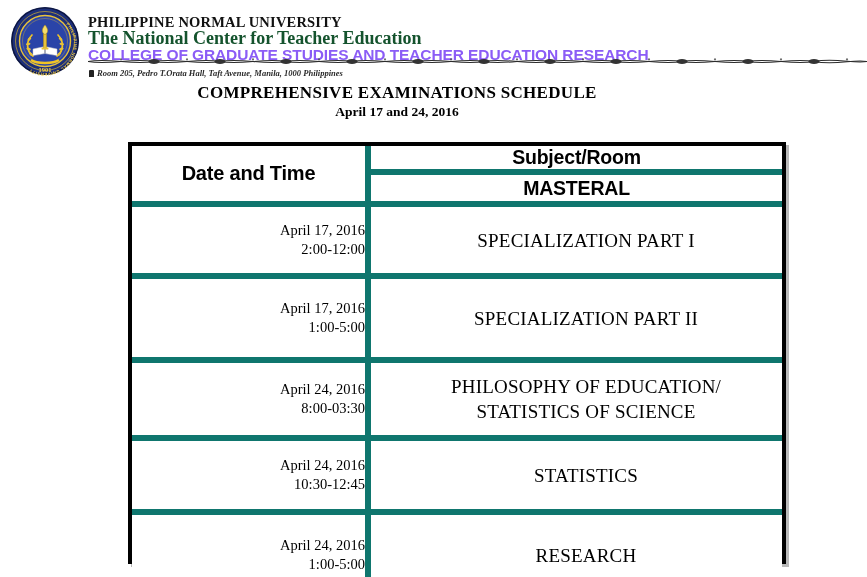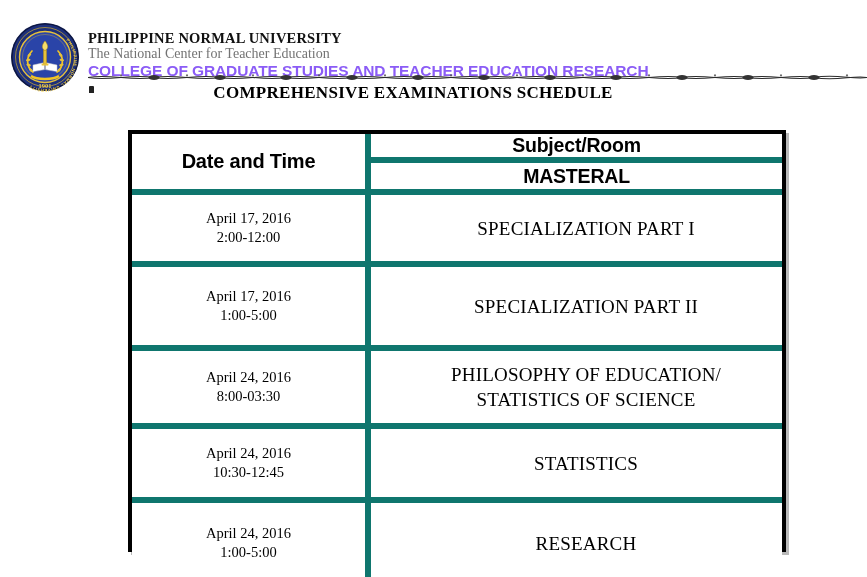--- a/index.html
+++ b/index.html
@@ -15,21 +15,20 @@
     overflow: hidden;
   }
 
   
   #letterhead {
     position: absolute;
     left: 0;
     top: 0;
     width: 771px;
     height: 80px;
-    margin-top: 16px;
   }
 
   #seal {
     position: absolute;
     left: 6px;
     top: 5px;
     width: 78px;
     height: 72px;
   }
   #seal svg { display: block; width: 78px; height: 72px; }
@@ -44,23 +43,23 @@
     font-family: "Liberation Serif", serif;
     font-weight: bold;
     font-size: 14.5px;
     letter-spacing: 0.2px;
     color: #111111;
     line-height: 16px;
     white-space: nowrap;
   }
   .lh-line2 {
     font-family: "Liberation Serif", serif;
-    font-weight: normal;
-    font-size: 14px;
-    color: #737373;
+    font-weight: bold;
+    font-size: 18px;
+    color: #14532d;
     line-height: 16px;
     white-space: nowrap;
   }
   .lh-line3 {
     font-family: "Liberation Sans", sans-serif;
     font-weight: bold;
     font-size: 15.5px;
     letter-spacing: -0.1px;
     color: #8b5cf6;
     line-height: 18px;
@@ -98,21 +97,20 @@
   }
   #ornament svg { display: block; }
 
   
   #doc-title-block {
     position: absolute;
     left: 0;
     top: 82px;
     width: 794px;
     text-align: center;
-    padding-left: 16px;
   }
   #doc-title {
     font-family: "Liberation Serif", serif;
     font-weight: bold;
     font-size: 17px;
     letter-spacing: 0.3px;
     color: #000;
     line-height: 21px;
   }
   #doc-subtitle {
@@ -120,21 +118,21 @@
     font-weight: bold;
     font-size: 13.5px;
     color: #000;
     line-height: 17px;
   }
 
   
   #schedule-wrap {
     position: absolute;
     left: 128px;
-    top: 130px;
+    top: 142px;
     width: 658px;
     height: 422px;
     border: 4px solid #000000;
     box-sizing: border-box;
     background: #0f766e;
     box-shadow: 3px 3px 0 #b9b9b9;
   }
   #schedule-table {
     width: 100%;
     height: 100%;
@@ -176,20 +174,21 @@
     font-size: 19.5px;
     color: #000;
     letter-spacing: -0.2px;
   }
 
   .cell-date {
     font-family: "Liberation Serif", serif;
     font-size: 14.5px;
     color: #000;
     line-height: 19px;
+    text-align: right;
   }
   .cell-subject {
     font-family: "Liberation Serif", serif;
     font-size: 19px;
     color: #000;
     line-height: 25px;
     letter-spacing: 0.2px;
   }
   .subj-line { display: block; margin-left: 19px; }
 </style>
@@ -285,26 +284,27 @@
           <circle cx="495" cy="3.4" r="1.1"></circle>
           <circle cx="561" cy="3.4" r="1.1"></circle>
         <circle cx="627" cy="3.4" r="1.1"></circle>
           <circle cx="693" cy="3.4" r="1.1"></circle>
           <circle cx="759" cy="3.4" r="1.1"></circle>
       </g>
     </svg>
   </div>
 
   <div class="lh-address" style="position:absolute;left:88px;top:66px;">
-    <span class="addr-mark"></span>
+    <span class="addr-mark"></span><span>Room 205, Pedro T.Orata Hall, Taft Avenue, Manila, 1000 Philippines</span>
   </div>
 </div>
 
 <div id="doc-title-block">
   <div id="doc-title">COMPREHENSIVE EXAMINATIONS SCHEDULE</div>
+  <div id="doc-subtitle">April 17 and 24, 2016</div>
 </div>
 
 <div id="schedule-wrap">
   <table id="schedule-table">
     <colgroup>
       <col class="c-date">
       <col class="c-subj">
     </colgroup>
     <tbody>
       <tr>

